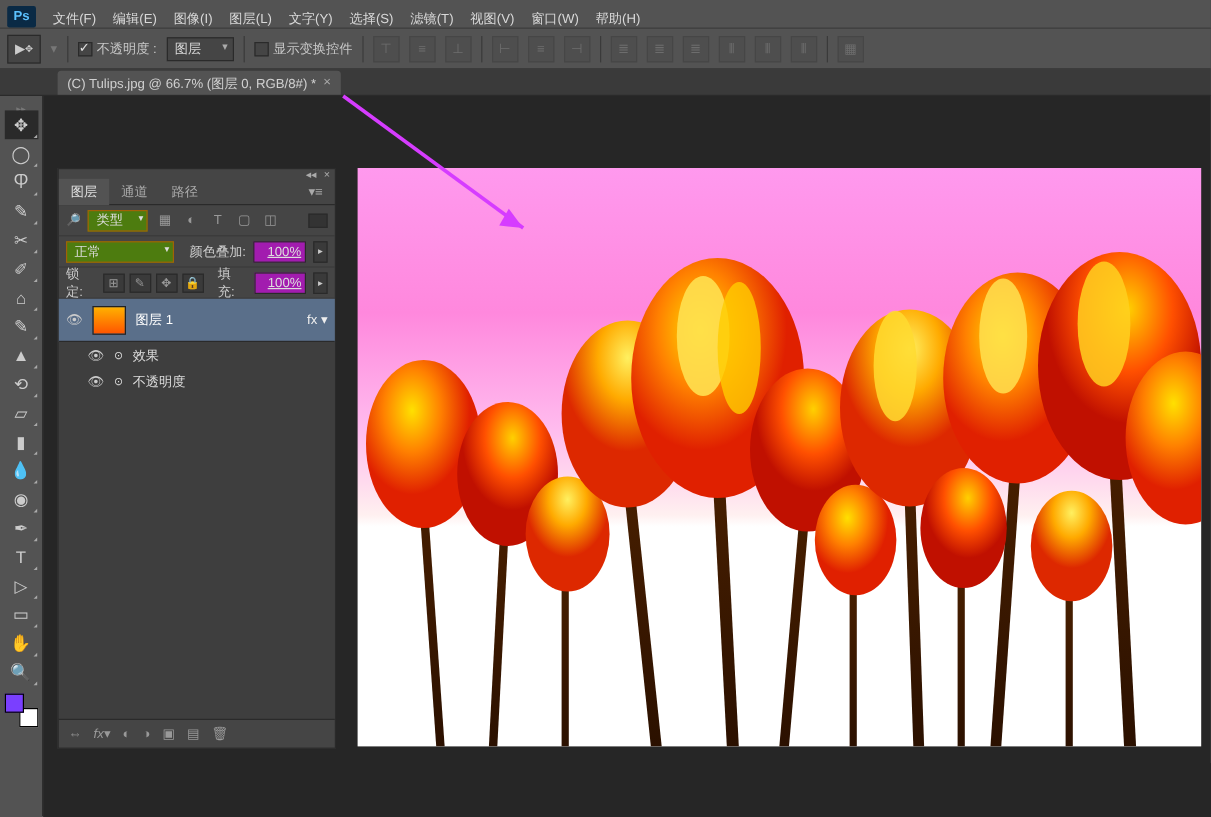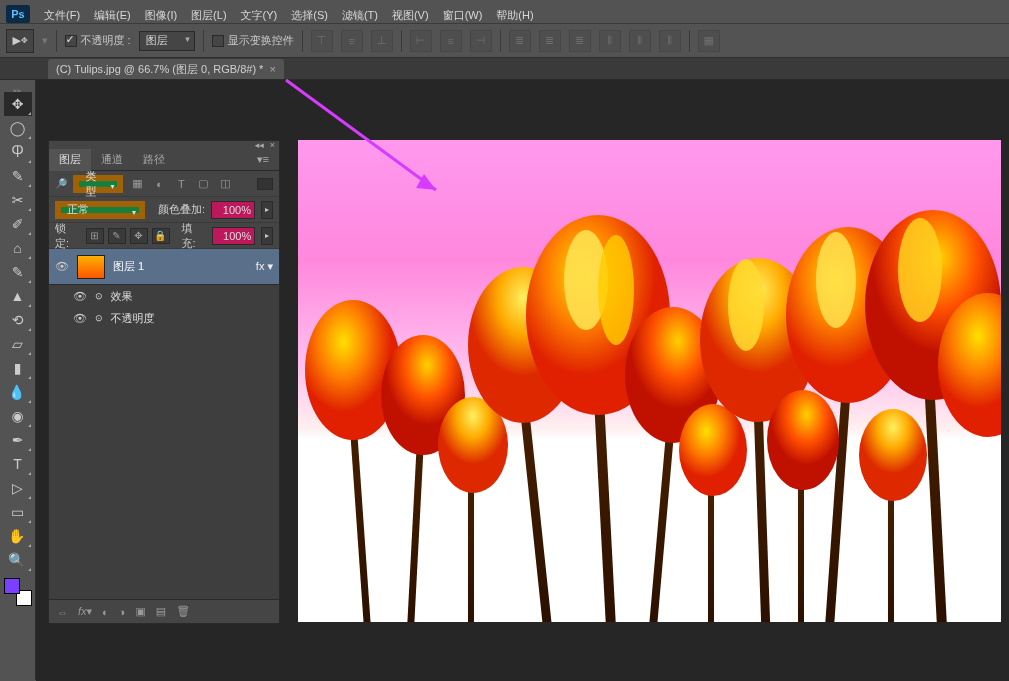--- a/index.html
+++ b/index.html
@@ -40,23 +40,23 @@
 .panel-strip { position:absolute; left:36px; top:80px; width:12px; height:600px; background:#454545; border-right:1px solid #2a2a2a; }
 
 
 .layerspanel { position:absolute; left:48px; top:140px; width:232px; background:#454545; border:1px solid #2a2a2a; font-size:11px; }
 .panel-top { height:8px; display:flex; justify-content:flex-end; align-items:center; padding-right:4px; gap:6px; color:#aaa; font-size:9px; }
 .panel-tabs { height:22px; display:flex; align-items:center; border-bottom:1px solid #2a2a2a; }
 .ptab { padding:0 10px; height:22px; display:flex; align-items:center; color:#aaa; cursor:pointer; }
 .ptab.act { background:#535353; color:#e0e0e0; }
 .panel-row { height:26px; display:flex; align-items:center; padding:0 6px; gap:6px; border-bottom:1px solid #3a3a3a; }
 .panel-row .lbl { color:#ccc; }
-.small-dd { height:18px; background:#15803d; border:6px solid #a16207; padding:0 14px 0 6px; display:flex; align-items:center; position:relative; color:#ddd; }
+.small-dd { height:18px; background:#4d7c0f; border:1px solid #a16207; padding:0 14px 0 6px; display:flex; align-items:center; position:relative; color:#ddd; }
 .small-dd::after { content:"▾"; position:absolute; right:3px; top:1px; font-size:8px; }
-.pct { width:44px; height:18px; background:#be185d; border:1px solid #2a2a2a; display:flex; align-items:center; justify-content:flex-end; padding-right:3px; color:#ddd; }
+.pct { width:44px; height:18px; background:#a21caf; border:1px solid #2a2a2a; display:flex; align-items:center; justify-content:flex-end; padding-right:3px; color:#ddd;text-decoration:underline; }
 .pct-btn { width:12px; height:18px; background:#3a3a3a; border:1px solid #2a2a2a; display:flex; align-items:center; justify-content:center; font-size:8px; }
 .mini-icon { width:16px; height:16px; display:flex; align-items:center; justify-content:center; color:#999; font-size:11px; }
 
 .layerlist { background:#3e3e3e; }
 .layerrow { height:36px; display:flex; align-items:center; padding:0 6px; gap:8px; border-bottom:1px solid #2a2a2a; }
 .layerrow.sel { background:#5a6f8a; color:#fff; }
 .eye { width:14px; text-align:center; color:#ccc; }
 .thumb { width:28px; height:24px; border:1px solid #222; }
 .thumb.rect { background:linear-gradient(90deg,#5a2fff 50%,#8a5fff 50%); }
 .thumb.img { background:linear-gradient(#ffb100,#ff5500); }

